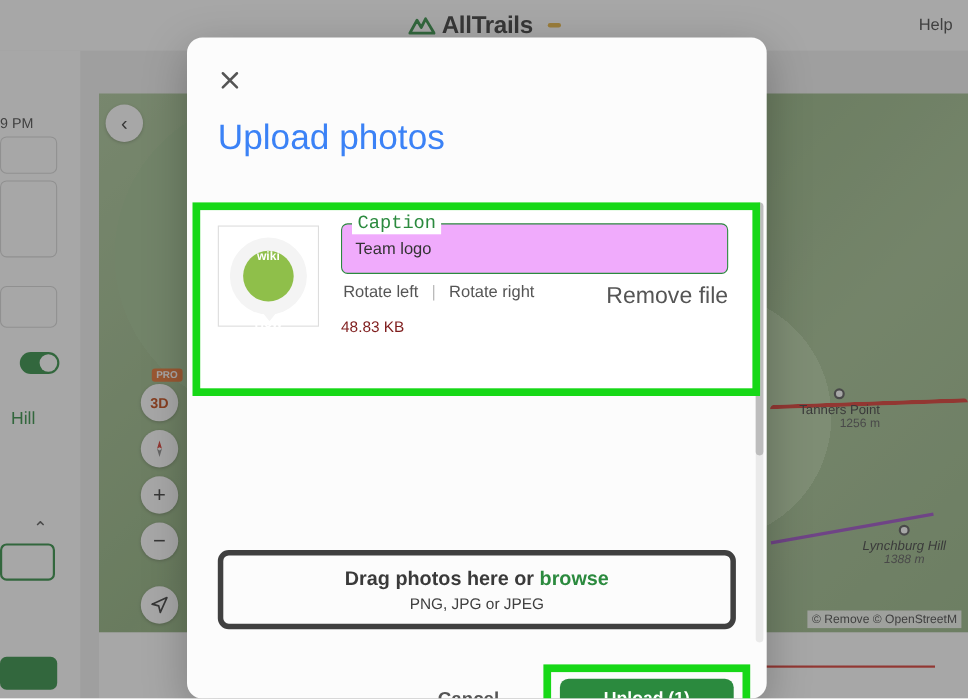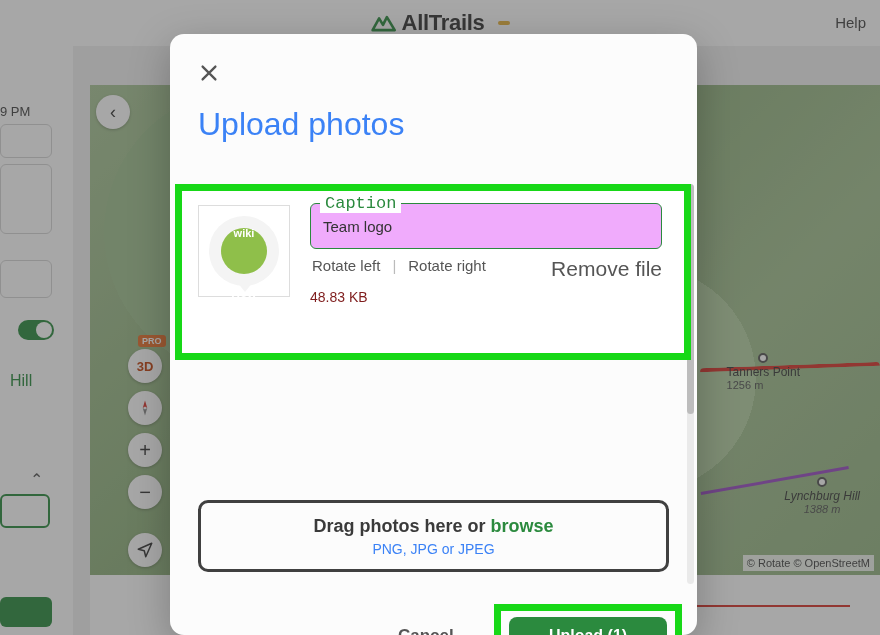--- a/index.html
+++ b/index.html
@@ -33,21 +33,21 @@
   .green-pill { position: absolute; left: 0; bottom: 8px; width: 52px; height: 30px; background: #2b8a3e; border-radius: 6px; }
 
   
   .map { position: absolute; left: 90px; top: 85px; right: 0; height: 490px; background:
       radial-gradient(circle at 20% 30%, #9fbf8e 0 20%, transparent 20%),
       radial-gradient(circle at 70% 60%, #b4cfa3 0 18%, transparent 18%),
       linear-gradient(135deg, #a9c597 0%, #8fb07c 40%, #a3c090 70%, #95b583 100%);
   }
   .red-trail { position: absolute; top: 280px; right: 0; width: 180px; height: 8px; border-top: 4px solid #d9332b; border-radius: 30px; transform: rotate(-2deg); }
   .purple-trail { position: absolute; bottom: 90px; right: 30px; width: 150px; height: 6px; border-top: 3px solid #9a4bc4; transform: rotate(-10deg); }
-  .poi1 { position: absolute; top: 268px; right: 80px; text-align: left; color: #3a3a3a; font-size: 12px; font-weight: 500; }
+  .poi1 { position: absolute; top: 268px; right: 80px; text-align: right; color: #3a3a3a; font-size: 12px; font-weight: 500; }
   .poi1 .m { font-size: 11px; color: #555; }
   .poi2 { position: absolute; bottom: 60px; right: 20px; text-align: center; color: #3a3a3a; font-size: 12px; font-weight: 500; font-style: italic; }
   .poi2 .m { font-size: 11px; color: #555; }
   .poi-dot { width: 10px; height: 10px; border: 2px solid #555; background: #fff; border-radius: 50%; margin: 0 auto 2px; }
   .attrib { position: absolute; right: 6px; bottom: 4px; font-size: 11px; color: #444; background: rgba(255,255,255,0.85); padding: 2px 4px; }
 
   .map-btn { position: absolute; width: 34px; height: 34px; background: #fff; border-radius: 50%; box-shadow: 0 1px 3px rgba(0,0,0,0.25); display: flex; align-items: center; justify-content: center; color: #333; font-size: 20px; font-weight: 300; }
   .mb-back { left: 6px; top: 10px; font-size: 18px; }
   .mb-3d { left: 38px; top: 264px; background: #fff; font-size: 13px; font-weight: 700; color: #c2410c; }
   .pro-badge { position: absolute; left: 48px; top: 250px; background: #e8702b; color: #fff; font-size: 9px; font-weight: 700; padding: 1px 4px; border-radius: 3px; }
@@ -76,24 +76,24 @@
 
   .caption-wrap { position: absolute; left: 128px; top: 12px; width: 352px; height: 46px; }
   .caption-field { width: 100%; height: 100%; border: 1.5px solid #2b8a3e; border-radius: 6px; padding: 0 12px; font-size: 15px; color: #333; outline: none; background: #f0abfc; }
   .caption-label { position: absolute; left: 10px; top: -9px; background: linear-gradient(#fff 0 50%, #fff 50% 100%); padding: 0 5px; font-size: 17px; color: #2b8a3e; font-family: Liberation Mono, monospace; }
 
   .photo-actions { position: absolute; left: 130px; top: 66px; display: flex; align-items: center; gap: 12px; font-size: 15px; color: #555; }
   .photo-actions .sep { color: #bbb; }
   .remove { position: absolute; right: 22px; top: 66px; font-size: 21px; color: #555; }
   .filesize { position: absolute; left: 128px; top: 98px; font-size: 14px; color: #7f1d1d; }
 
-  .drop-zone { position: absolute; left: 28px; top: 466px; width: 471px; height: 72px; border: 3px solid #404040; border-radius: 10px; display: flex; flex-direction: column; align-items: center; justify-content: center; gap: 4px; }
+  .drop-zone { position: absolute; left: 28px; top: 466px; width: 471px; height: 72px; border: 5px solid #404040; border-radius: 10px; display: flex; flex-direction: column; align-items: center; justify-content: center; gap: 4px; }
   .dz-line1 { font-size: 18px; font-weight: 600; color: #3a3a3a; }
   .dz-line1 .browse { color: #2b8a3e; }
-  .dz-line2 { font-size: 14px; color: #3b82f6; }
+  .dz-line2 { font-size: 14px; color: #404040; }
 
   .scroll-hint { position: absolute; right: 3px; top: 150px; width: 7px; height: 400px; background: #eaeaea; border-radius: 4px; }
   .scroll-thumb { position: absolute; top: 0; width: 100%; height: 230px; background: #bdbdbd; border-radius: 4px; }
 
   .hl-box2 { position: absolute; left: 324px; top: 570px; width: 188px; height: 64px; border: 7px solid #17d817; display: flex; align-items: center; justify-content: center; }
   .upload-btn { width: 158px; height: 38px; background: #2b8a3e; color: #fff; border: none; border-radius: 8px; font-size: 16px; font-weight: 600; cursor: pointer; }
   .cancel-btn { position: absolute; left: 228px; top: 592px; color: #555; font-size: 17px; font-weight: 600; background: none; border: none; cursor: pointer; }
 </style>
 </head>
 <body>
@@ -144,21 +144,21 @@
     <div class="poi1">
       <div class="poi-dot"></div>
       <div>Tanners Point</div>
       <div class="m">1256 m</div>
     </div>
     <div class="poi2">
       <div class="poi-dot"></div>
       <div>Lynchburg Hill</div>
       <div class="m">1388 m</div>
     </div>
-    <div class="attrib">© Rotate © OpenStreetM</div>
+    <div class="attrib">© Remove © OpenStreetM</div>
   </div>
 
   <div class="chart-strip">
     <div class="chart-line"></div>
   </div>
 </div>
 
 <div class="dim"></div>
 
 <div class="modal">

